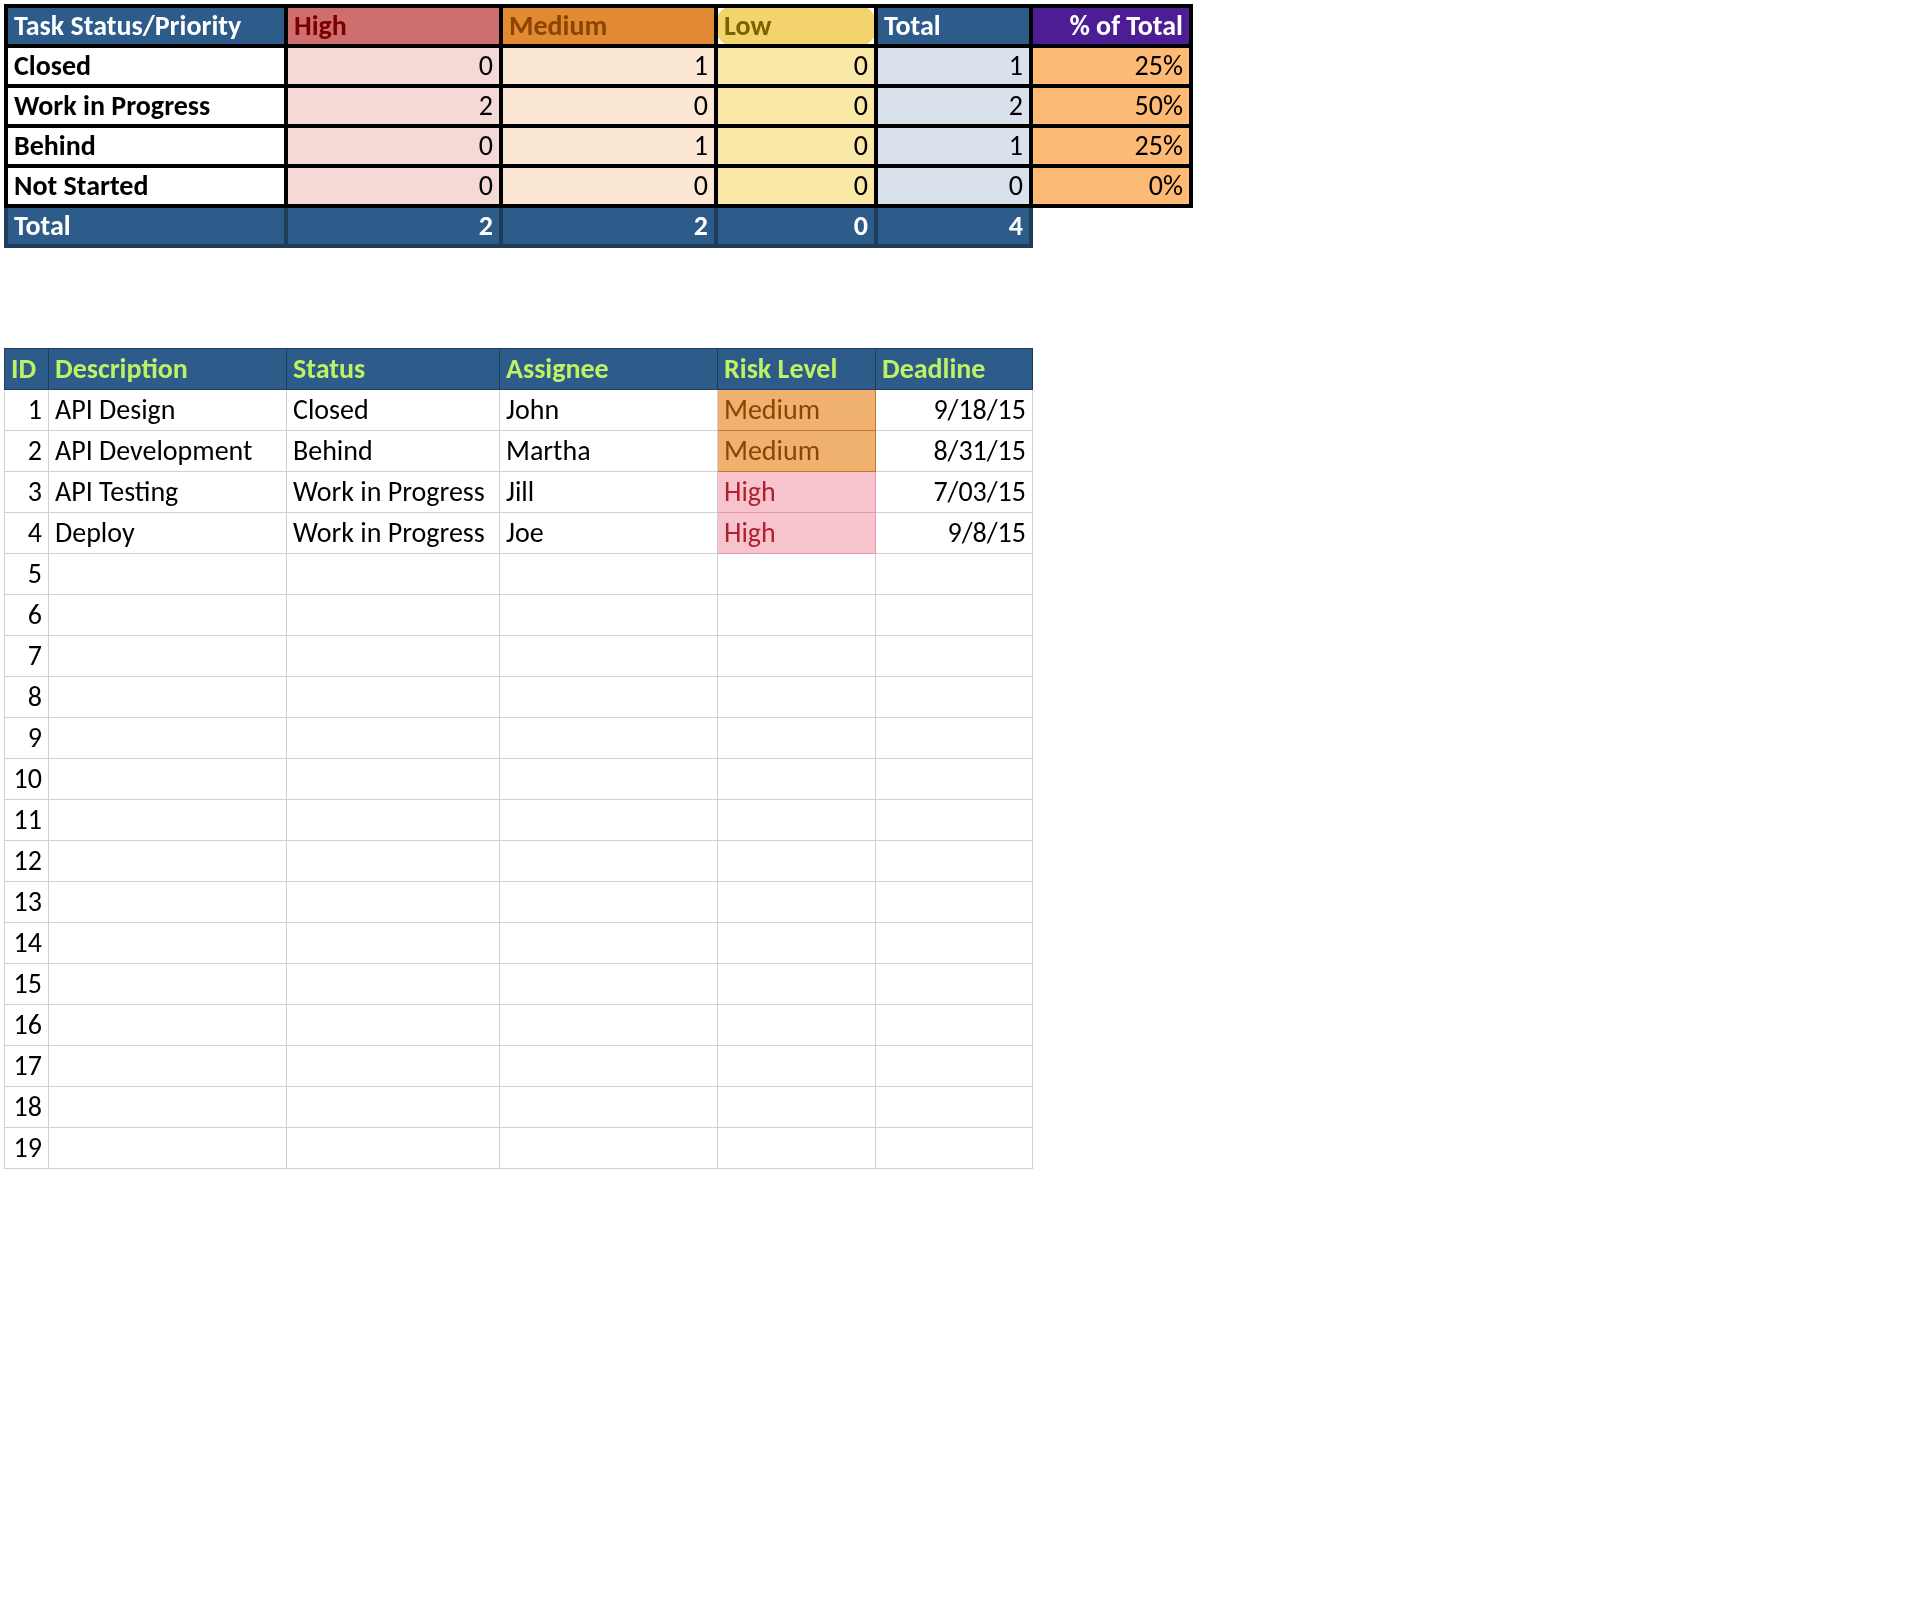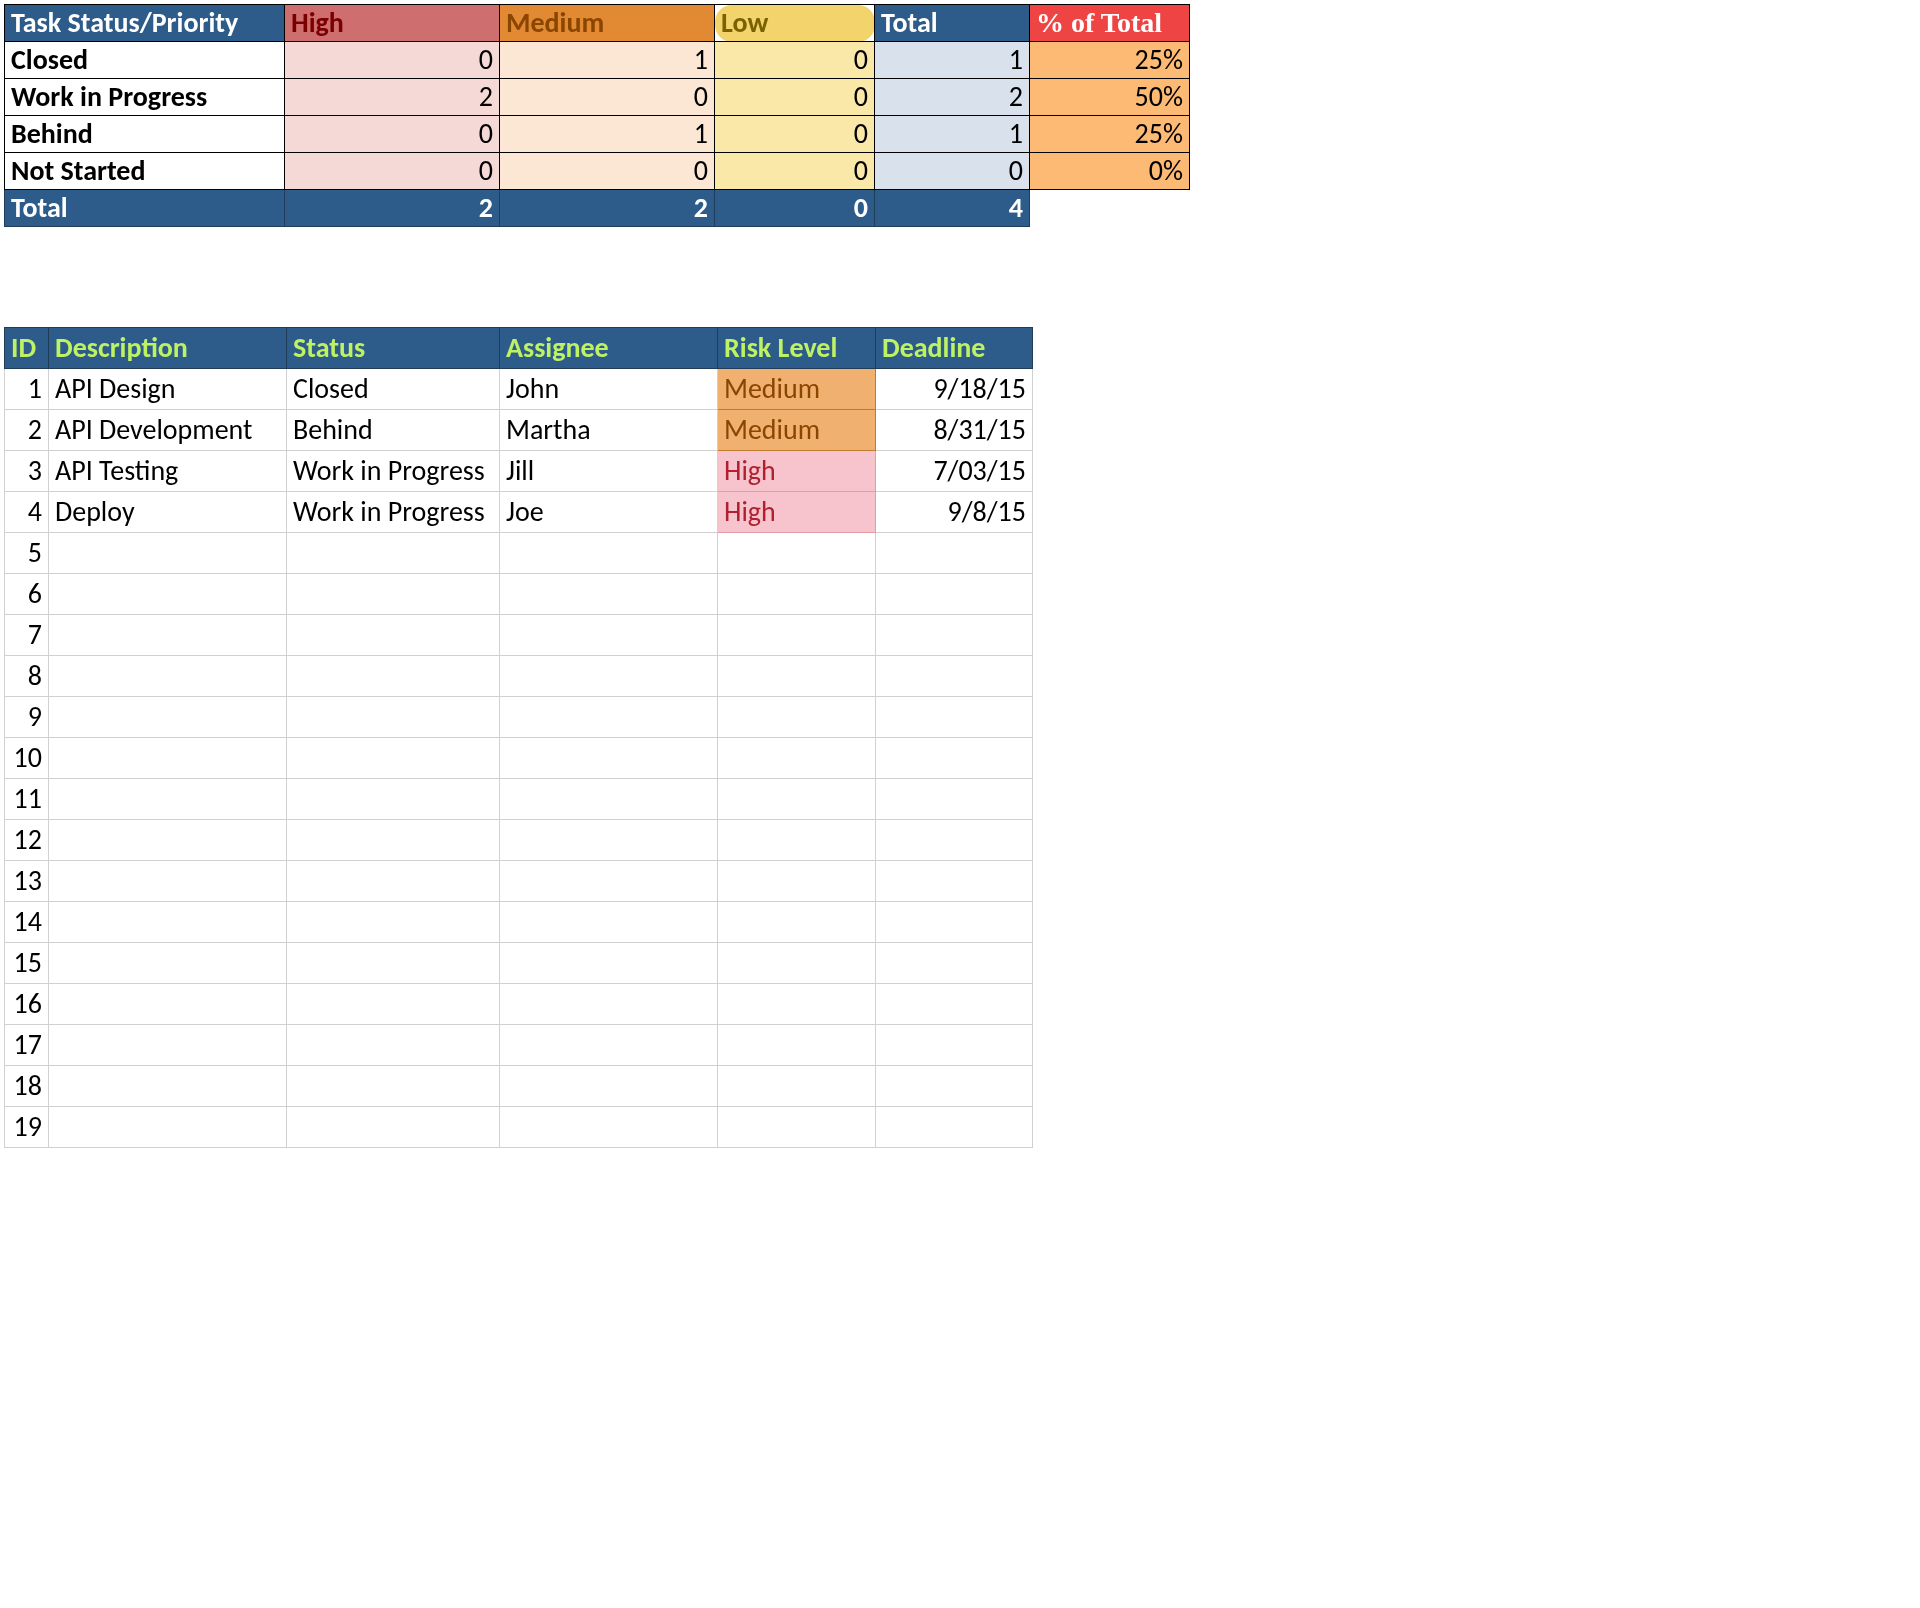--- a/index.html
+++ b/index.html
@@ -12,39 +12,39 @@
   }
   table {
     border-collapse: collapse;
   }
 
   
   .summary {
     margin-bottom: 100px;
   }
   .summary th, .summary td {
-    border: 1px solid #000000;
+    border: 4px solid #000000;
     padding: 0 6px;
     height: 36px;
     line-height: 36px;
     font-size: 28px;
     vertical-align: middle;
     box-sizing: border-box;
   }
   .summary .hdr {
     background: #2d5b8a;
     color: #fff;
     font-weight: bold;
     text-align: left;
   }
   .summary .hdr-high   { background:#cf6e6e; color:#7a0000; font-weight:bold; text-align:left; }
   .summary .hdr-med    { background:#e28a33; color:#8a4500; font-weight:bold; text-align:left; }
   .summary .hdr-low    { background:#f3d36b; color:#7a6200; font-weight:bold; text-align:left;border-radius:17px; }
   .summary .hdr-total  { background:#2d5b8a; color:#fff;    font-weight:bold; text-align:left; }
-  .summary .hdr-pct    { background:#ef4444; color:#fff;    font-weight:bold; text-align:left;font-family:Liberation Serif, serif; }
+  .summary .hdr-pct    { background:#4c1d95; color:#fff;    font-weight:bold; text-align:right; }
 
   .summary .rowlbl {
     font-weight: bold;
     text-align: left;
     background: #fff;
   }
   .summary .num { text-align: right; }
 
   .summary .c-high  { background:#f4d9d7; }
   .summary .c-med   { background:#fce6d4; }

